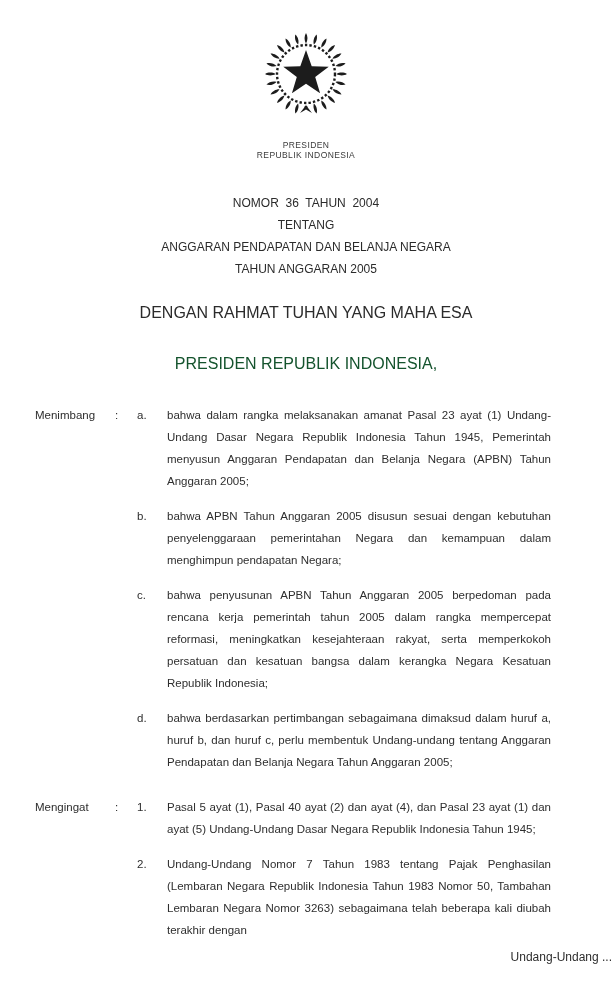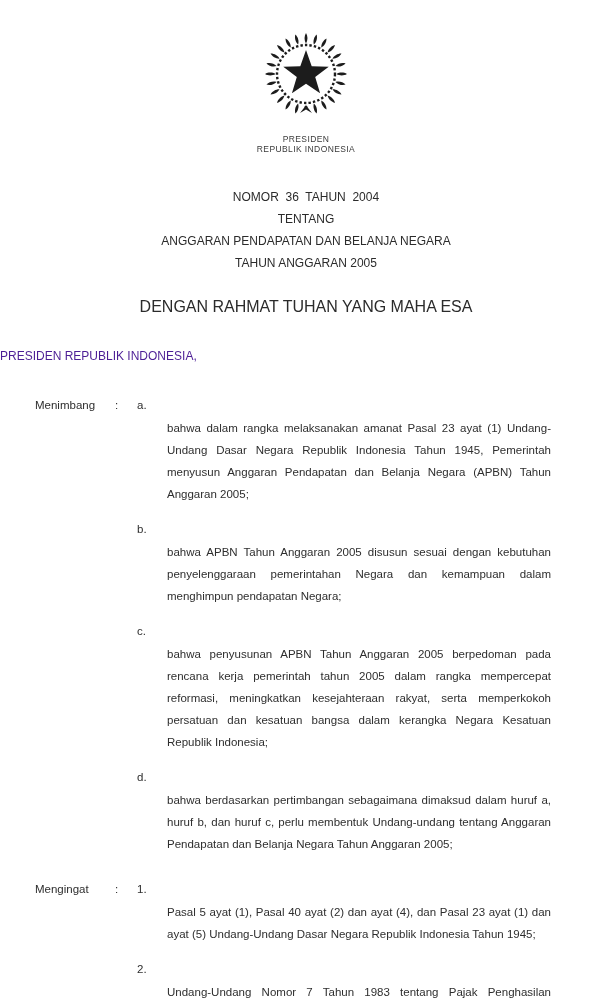--- a/index.html
+++ b/index.html
@@ -8,38 +8,38 @@
     background:#ffffff;
     font-family:"Liberation Sans", sans-serif;
     color:#2e2e2e;
     position:relative;
     overflow:hidden;
     margin:0 auto;
   }
   .header { text-align:center; padding-top:28px; }
   .emblem { display:inline-block; width:92px; height:92px; }
   .emblem svg { width:92px; height:92px; display:block; }
-  .header-org { font-size:8.5px; line-height:10px; letter-spacing:0.4px; margin-top:10px; color:#3a3a3a; }
+  .header-org { font-size:8.5px; line-height:10px; letter-spacing:0.4px; margin-top:16px; color:#3a3a3a; }
 
   .doc-title { text-align:center; margin-top:32px; font-size:12px; line-height:22px; color:#2b2b2b; }
   .doc-title .t-line { white-space:pre-wrap; }
 
   .invocation { text-align:center; margin-top:24px; font-size:16px; color:#2b2b2b; }
-  .authority  { margin-top:33px; font-size:12px; color:#4c1d95; }
+  .authority  { text-align:center; margin-top:33px; font-size:16px; color:#14532d; }
 
   .clause { display:flex; padding-left:35px; padding-right:61px; font-size:11.5px; line-height:22px; }
   .clause-menimbang { margin-top:31px; }
   .clause-mengingat { margin-top:23px; }
   .clause-label { width:80px; flex:0 0 80px; }
   .clause-colon { width:22px; flex:0 0 22px; text-align:left; }
   .clause-items { flex:1; min-width:0; }
   .item { display:flex; margin-bottom:13px; }
   .item:last-child { margin-bottom:0; }
   .item-marker { width:30px; flex:0 0 30px; }
-  .item-text { flex:1; text-align:justify;margin-top:23px; }
+  .item-text { flex:1; text-align:justify; }
 
   .catchword { text-align:right; margin-top:9px; font-size:12px; color:#2e2e2e; }
 </style>
 </head>
 <body>
 
 <div class="page">
 
   <div class="header">
     <span class="emblem">

